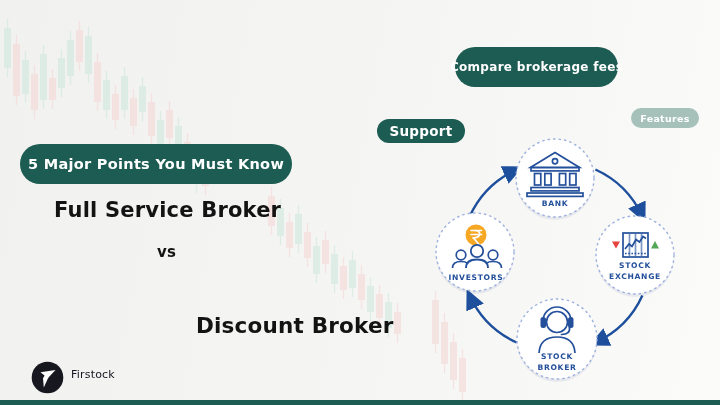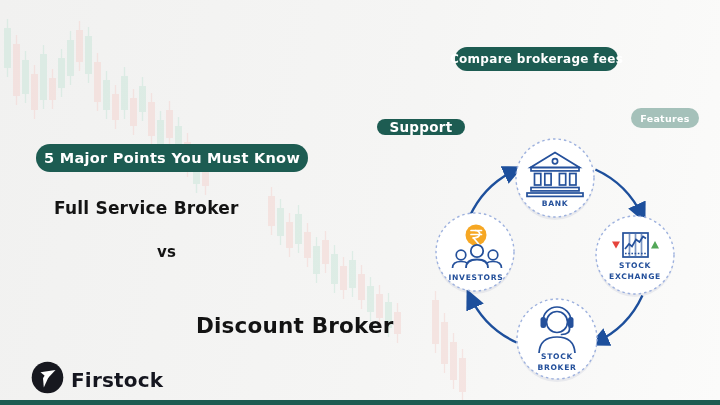--- a/index.html
+++ b/index.html
@@ -7,36 +7,36 @@
     position:relative;width:720px;height:405px;overflow:hidden;
     font-family:"DejaVu Sans","Liberation Sans",sans-serif;
     background:linear-gradient(100deg,#f1f1f0 0%,#f5f5f4 55%,#fbfbfa 100%);
   }
   .candles{position:absolute;left:0;top:0;opacity:.5;}
   .pill{
     position:absolute;border-radius:999px;color:#ffffff;font-weight:700;
     display:flex;align-items:center;justify-content:center;white-space:nowrap;
     background:#1d5c52;letter-spacing:.3px;
   }
-  .pill-points{left:36px;top:144px;width:272px;height:28px;font-size:14.5px;}
-  .pill-compare{left:455px;top:47px;width:163px;height:24px;font-size:12px;}
-  .pill-support{left:377px;top:119px;width:88px;height:16px;font-size:13.5px;text-align:center;}
+  .pill-points{left:20px;top:144px;width:272px;height:40px;font-size:14.5px;}
+  .pill-compare{left:455px;top:47px;width:163px;height:40px;font-size:12px;}
+  .pill-support{left:377px;top:119px;width:88px;height:24px;font-size:13.5px;text-align:center;}
   .pill-features{left:631px;top:108px;width:68px;height:20px;font-size:9.5px;background:#a5c1ba;font-weight:700;}
   .title-line{position:absolute;color:#131313;font-weight:800;letter-spacing:.2px;}
-  .title-l1{left:54px;top:198px;font-size:17px;}
+  .title-l1{left:54px;top:198px;font-size:21px;}
   .title-l2{left:157px;top:243px;font-size:15px;}
   .title-l3{left:196px;top:285px;font-size:21.5px;margin-top:28px;}
   .diagram{position:absolute;left:415px;top:115px;width:300px;height:290px;}
   .node-circle{fill:#ffffff;stroke:#9db1de;stroke-width:1.4;stroke-dasharray:2.5 3;}
   .node-shadow{fill:rgba(50,70,130,0.08);}
   .node-label{font-family:"DejaVu Sans","Liberation Sans",sans-serif;font-size:7.6px;font-weight:bold;fill:#24509b;letter-spacing:.7px;text-anchor:middle;}
   .arrow{fill:none;stroke:#1d4f9c;stroke-width:2.4;}
   .icon-stroke{fill:none;stroke:#24509b;stroke-width:1.7;}
   .logo-badge{position:absolute;left:30px;top:360px;}
-  .brand-name{position:absolute;left:71px;top:368px;font-size:20px;font-weight:700;color:#15161f;letter-spacing:.2px;text-align:right;}
+  .brand-name{position:absolute;left:71px;top:368px;font-size:11px;font-weight:400;color:#15161f;letter-spacing:.2px;text-align:right;}
   .bottom-bar{position:absolute;left:0;bottom:0;width:720px;height:5px;background:#1d5c52;}
 </style>
 </head>
 <body>
 
 <div class="stage">
 
   <svg id="candles" class="candles" width="720" height="405" viewBox="0 0 720 405">
       <line x1="7.5" x2="7.5" y1="19" y2="77" stroke="#c8e6d9" stroke-width="1.4"></line>
       <rect x="4" y="28" width="7" height="40" fill="#c8e6d9"></rect>

